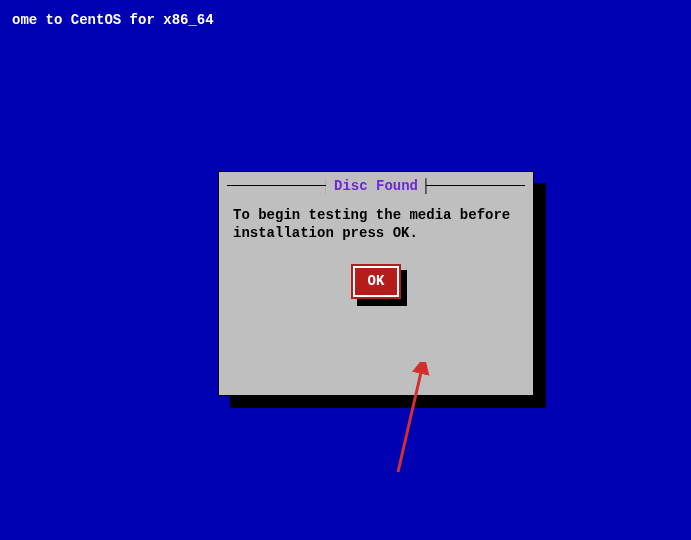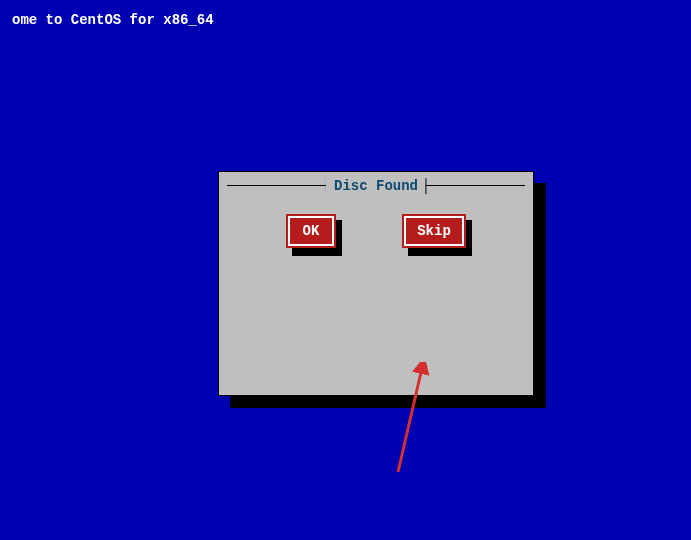--- a/index.html
+++ b/index.html
@@ -63,21 +63,21 @@
       right: 8px;
       top: 7px;
       width: 96px;
       height: 1px;
       background: #000000;
     }
     .dialog-title {
       position: absolute;
       left: 50%;
       transform: translateX(-50%);
-      color: #0c4a6e;
+      color: #6d28d9;
       background: #bfbfbf;
       padding: 0 8px;
     }
     .title-bracket-left {
       position: absolute;
       left: 103px;
       top: 0;
       color: #000000;
     }
     .title-bracket-right {
@@ -151,31 +151,26 @@
   <div class="dialog-shadow"></div>
   <div class="dialog">
     <div class="dialog-title-row">
       <div class="title-line-left"></div>
       <span class="title-bracket-left">┤</span>
       <span class="dialog-title">Disc Found</span>
       <span class="title-bracket-right">├</span>
       <div class="title-line-right"></div>
     </div>
     <div class="dialog-body">
+      <p>To begin testing the media before installation press OK.</p>
       <div class="button-row">
         <div class="button-wrapper btn-ok">
           <div class="button-shadow"></div>
           <div class="btn">
             <div class="btn-inner">OK</div>
-          </div>
-        </div>
-        <div class="button-wrapper btn-skip">
-          <div class="button-shadow"></div>
-          <div class="btn">
-            <div class="btn-inner">Skip</div>
           </div>
         </div>
       </div>
     </div>
   </div>
 </div>
 
 <svg class="arrow-svg" width="100" height="130">
   <defs>
     <marker id="arrowhead" markerWidth="10" markerHeight="10" refX="2" refY="3" orient="auto">

